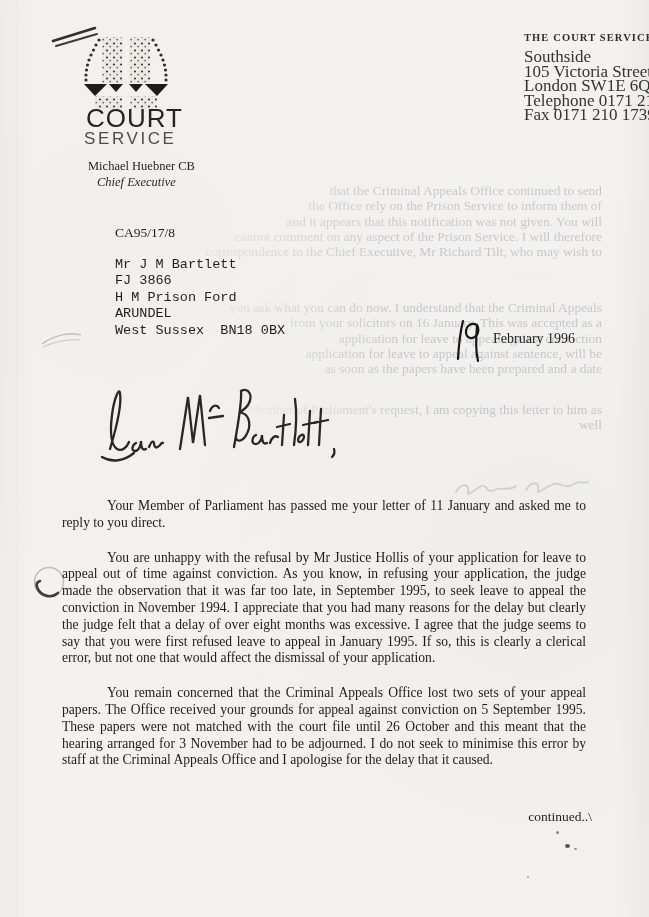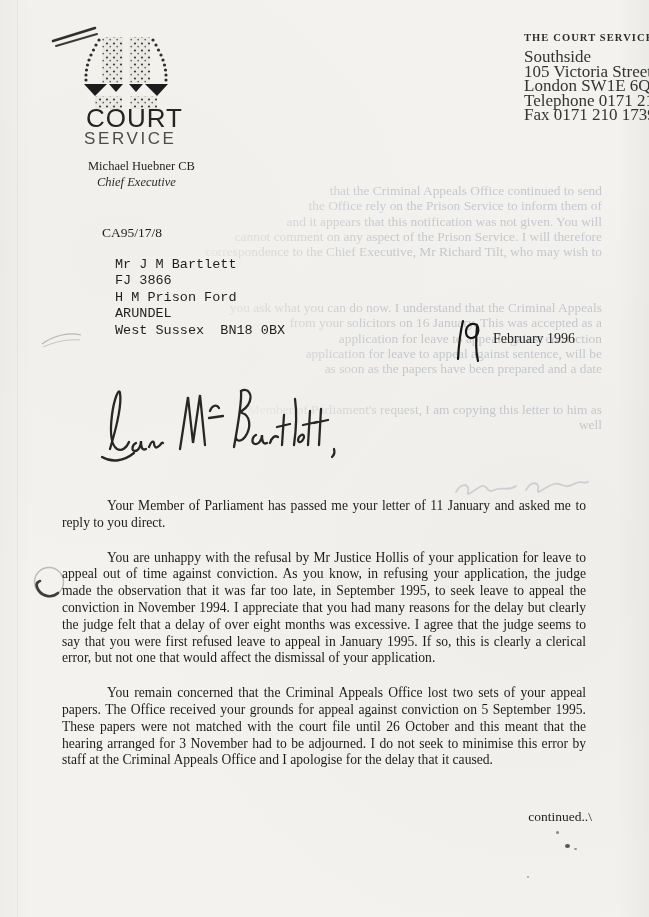--- a/index.html
+++ b/index.html
@@ -23,21 +23,21 @@
   .lh-line{font-size:17px;line-height:14.6px;color:#343434;white-space:nowrap;}
   .lh-addr{margin-top:7px;}
   .lh-phone{text-align:right;}
   .logo-court{left:86px;top:103px;font-family:"Liberation Sans",sans-serif;font-size:26px;
     letter-spacing:1px;color:#242424;z-index:3;}
   .logo-service{left:84px;top:129px;font-family:"Liberation Sans",sans-serif;font-size:17px;
     letter-spacing:2.6px;color:#4d4d4d;z-index:3;}
   .sig-name{left:88px;top:159px;font-size:12.5px;color:#242424;z-index:3;}
   .sig-title{left:97px;top:175px;font-size:12.5px;font-style:italic;color:#2a2a2a;z-index:3;}
 
-  .ref{left:102px;top:225px;font-size:13.5px;z-index:3;}
+  .ref{left:115px;top:225px;font-size:13.5px;z-index:3;}
   .recipient{left:115px;top:257px;font-size:13.5px;line-height:16.4px;z-index:3;}
   .recipient div{white-space:pre-wrap;font-family:Liberation Mono, monospace;}
 
   .date-num{left:449px;top:317px;z-index:3;}
   .date-typed{left:493px;top:331px;font-size:14px;z-index:3;}
 
   .salutation{left:96px;top:385px;z-index:3;}
 
   .body-text{left:62px;top:498px;width:524px;font-size:13.6px;line-height:16.8px;
     text-align:justify;color:#1c1c1c;z-index:3;font-family:Liberation Serif, serif;}

